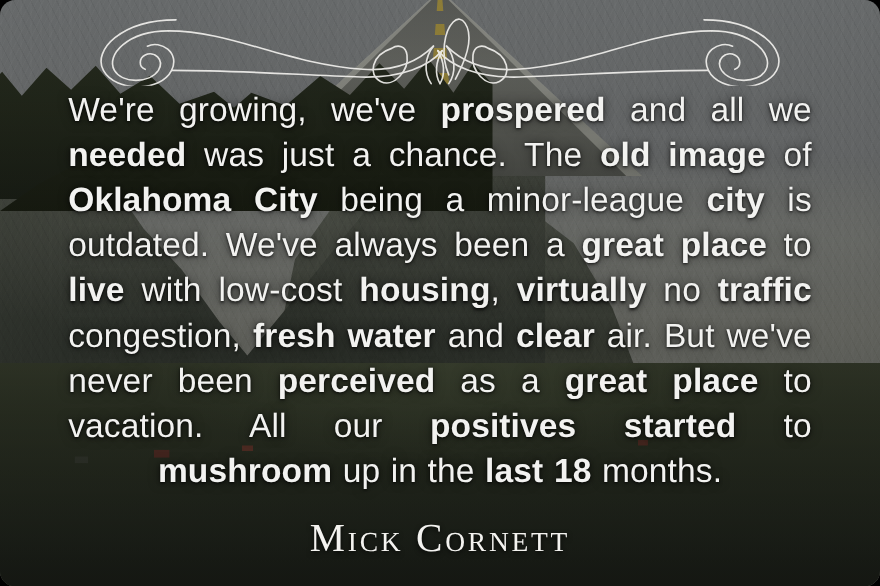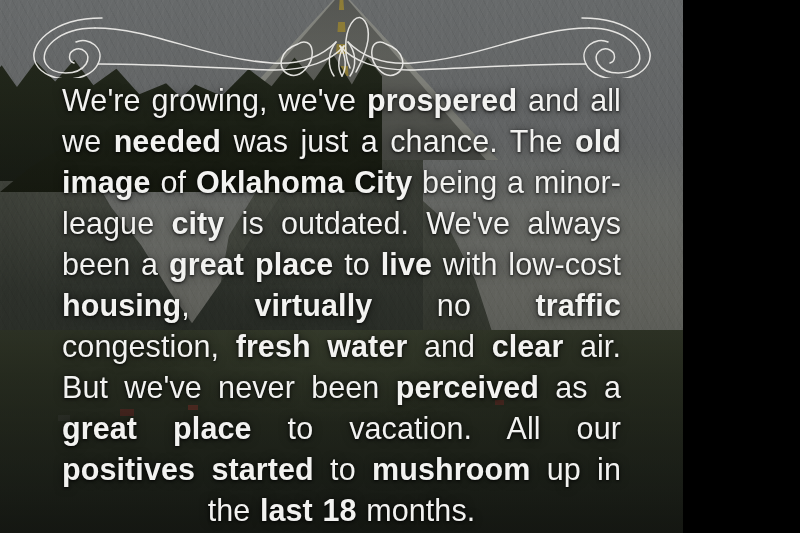--- a/index.html
+++ b/index.html
@@ -3,25 +3,26 @@
 <meta charset="utf-8">
 <style>
   html, body {
     margin: 0;
     padding: 0;
     background: #000;
   }
 
   #card {
     position: relative;
-    width: 683px;
+    width: 800px;
     height: 533px;
     overflow: hidden;
     font-family: "Liberation Sans", sans-serif;
     user-select: none;
+    border-radius: 14px;
   }
 
   
   .bg-layer {
     position: absolute;
     inset: 0;
   }
 
   
   .bg-sky {
@@ -275,15 +276,16 @@
         <path d="M584 58 C520 58 470 62 412 64 C374 65 350 54 338 40"></path>
 
         <path d="M587 22 C624 22 644 44 636 58 C629 70 604 70 596 58 C590 48 600 40 608 44 C614 47 614 55 608 57"></path>
         <path d="M580 12 C630 12 656 40 646 58 C635 78 594 78 584 58 C576 42 594 30 606 36"></path>
       </g>
     </svg>
   </div>
 
   <div class="quote"><span class="lw">We're growing, we've </span><b>prospered</b><span class="lw"> and all we </span><b>needed</b><span class="lw"> was just a chance. The </span><b>old</b><span class="lw"> </span><b>image</b><span class="lw"> of </span><b>Oklahoma</b><span class="lw"> </span><b>City</b><span class="lw"> being a minor-league </span><b>city</b><span class="lw"> is outdated. We've always been a </span><b>great</b><span class="lw"> </span><b>place</b><span class="lw"> to </span><b>live</b><span class="lw"> with low-cost </span><b>housing</b><span class="lw">, </span><b>virtually</b><span class="lw"> no </span><b>traffic</b><span class="lw"> congestion, </span><b>fresh</b><span class="lw"> </span><b>water</b><span class="lw"> and </span><b>clear</b><span class="lw"> air. But we've never been </span><b>perceived</b><span class="lw"> as a </span><b>great</b><span class="lw"> </span><b>place</b><span class="lw"> to vacation. All our </span><b>positives</b><span class="lw"> </span><b>started</b><span class="lw"> to </span><b>mushroom</b><span class="lw"> up in the </span><b>last</b><span class="lw"> </span><b>18</b><span class="lw"> months.</span></div>
 
+  <div class="author">Mick Cornett</div>
 
 
 </div>
 
 </body></html>

